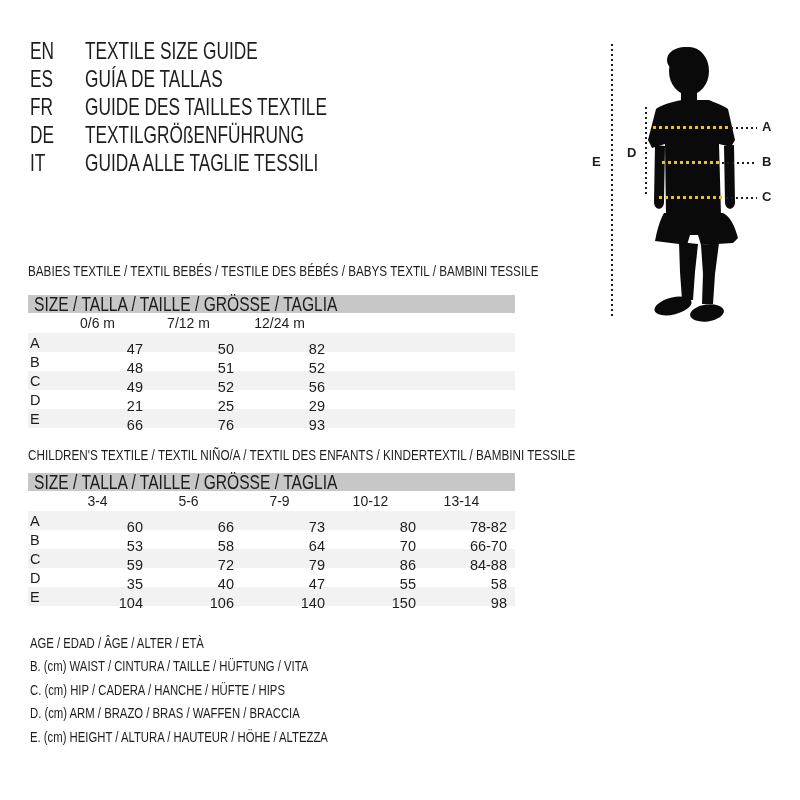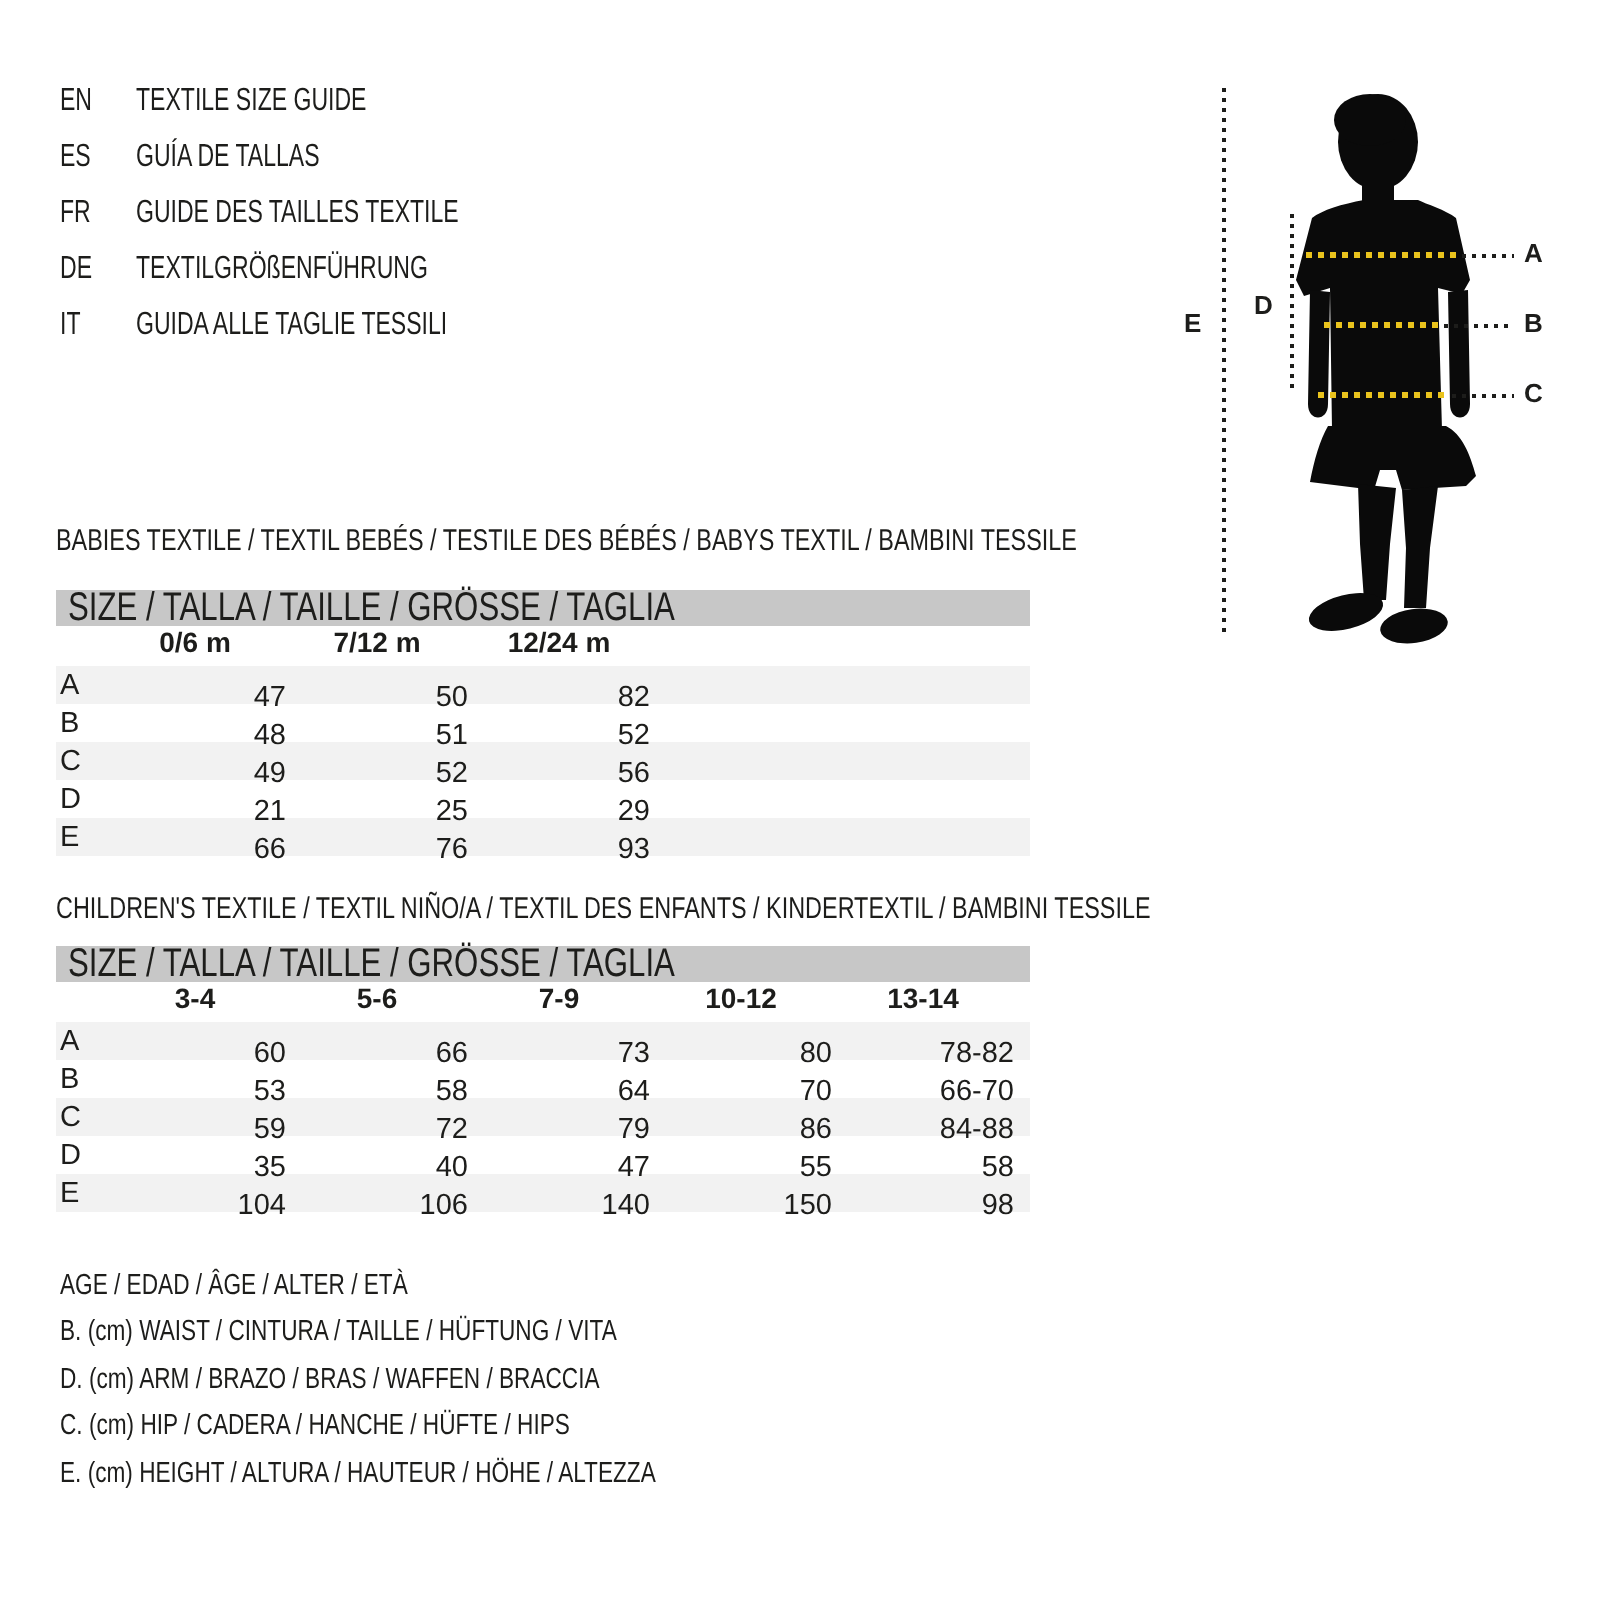--- a/index.html
+++ b/index.html
@@ -8,35 +8,35 @@
     background:var(--bg,#fff);
     font-family:"Liberation Sans",sans-serif;
     color:var(--ink,#1d1d1b);
   }
   .abs{position:absolute;}
   .cond{display:inline-block;transform:scaleX(0.78);transform-origin:0 50%;white-space:nowrap;}
   .cond74{display:inline-block;transform:scaleX(0.72);transform-origin:0 50%;white-space:nowrap;}
 
   
   .lang-block{left:30px;top:37px;}
-  .lang-row{height:28px;display:flex;align-items:center;font-size:16px;}
+  .lang-row{height:28px;display:flex;align-items:center;font-size:24px;gap:17px;}
   .lang-code{width:38px;flex:0 0 38px;}
   
   .vdots{width:2px;background:repeating-linear-gradient(to bottom,var(--ink) 0 2px,transparent 2px 5px);}
   .hdots-y{height:3px;background:repeating-linear-gradient(to right,var(--yellow) 0 3px,transparent 3px 6px);}
   .hdots-b{height:2px;background:repeating-linear-gradient(to right,var(--ink) 0 2px,transparent 2px 5px);}
   .measure-label{font-size:13px;font-weight:bold;line-height:14px;}
 
   
   .sec-title{font-size:15px;left:28px;}
 
   
   .table{left:28px;width:487px;}
   .size-bar{height:18px;background:var(--bar,#c7c7c7);display:flex;align-items:center;padding-left:6px;font-size:20px;}
-  .cols-row{height:20px;display:flex;align-items:flex-start;margin-left:24px;font-size:14px;font-weight:bold;}
+  .cols-row{height:20px;display:flex;align-items:center;margin-left:24px;font-size:14px;}
   .cols-row .cell{width:91px;text-align:center;}
   .trow{height:19px;display:flex;align-items:center;font-size:14.5px;}
   .trow.striped{background:var(--stripe,#f2f2f2);}
   .rowlabel{width:24px;padding-left:2px;box-sizing:border-box;}
   .trow .cell{width:91px;text-align:right;margin-top:12px;}
 
   
   .legend{left:30px;top:631px;text-align:center;}
   .legend-line{height:23.5px;display:flex;align-items:center;font-size:14.5px;}
 
@@ -219,21 +219,21 @@
 </div>
 
 <div class="abs legend">
   <div class="legend-line">
       <span class="cond">AGE / EDAD / ÂGE / ALTER / ETÀ</span>
     </div>
   <div class="legend-line">
       <span class="cond">B. (cm) WAIST / CINTURA / TAILLE / HÜFTUNG / VITA</span>
     </div>
   <div class="legend-line">
+      <span class="cond">C. (cm) HIP / CADERA / HANCHE / HÜFTE / HIPS</span>
+    </div>
+  <div class="legend-line">
       <span class="cond">D. (cm) ARM / BRAZO / BRAS / WAFFEN / BRACCIA</span>
     </div>
   <div class="legend-line">
-      <span class="cond">C. (cm) HIP / CADERA / HANCHE / HÜFTE / HIPS</span>
-    </div>
-  <div class="legend-line">
       <span class="cond">E. (cm) HEIGHT / ALTURA / HAUTEUR / HÖHE / ALTEZZA</span>
     </div>
 </div>
 
 </body></html>

